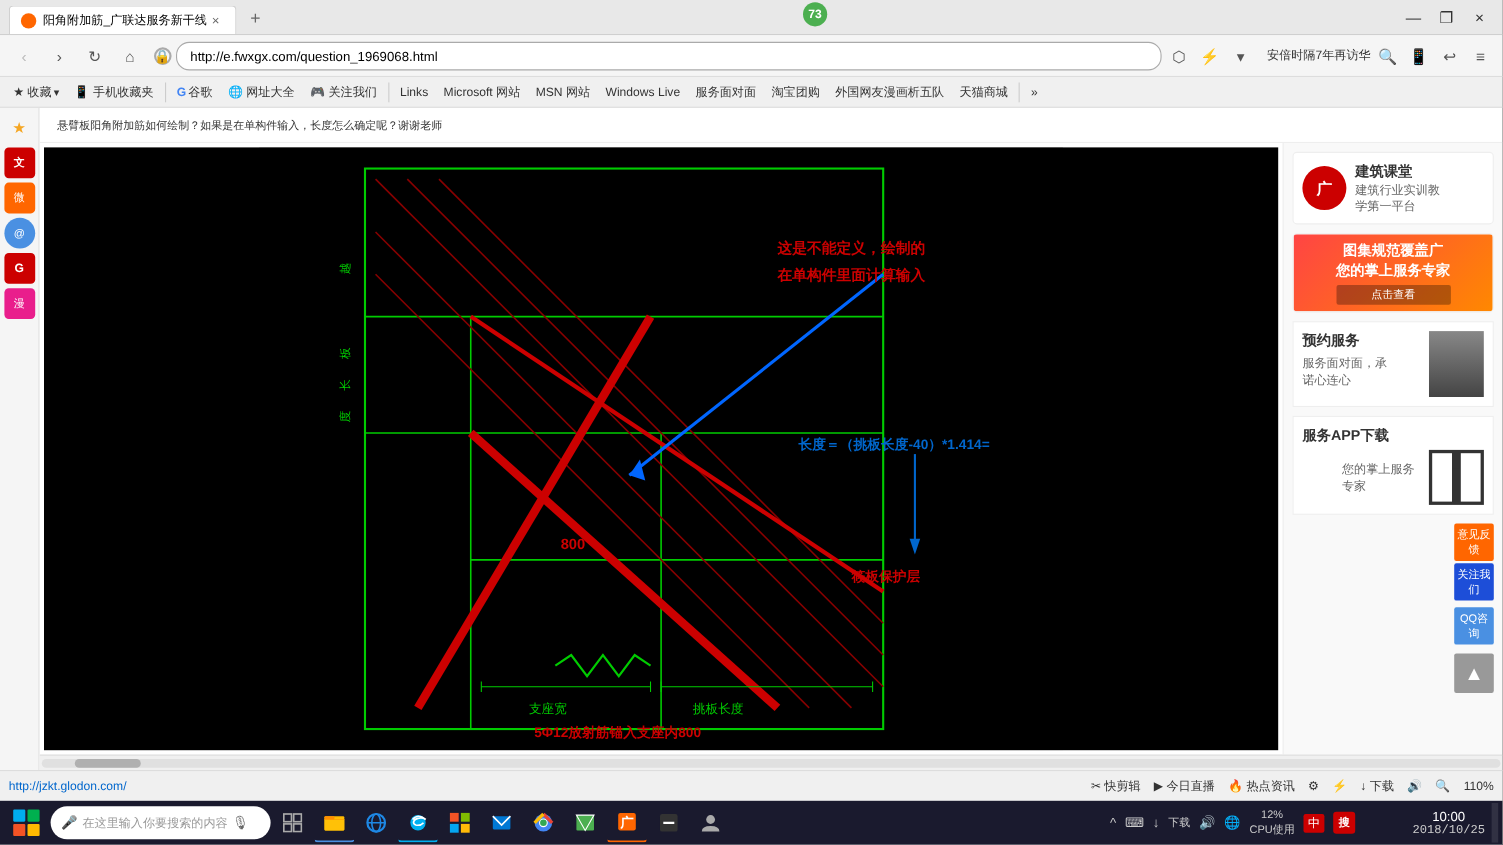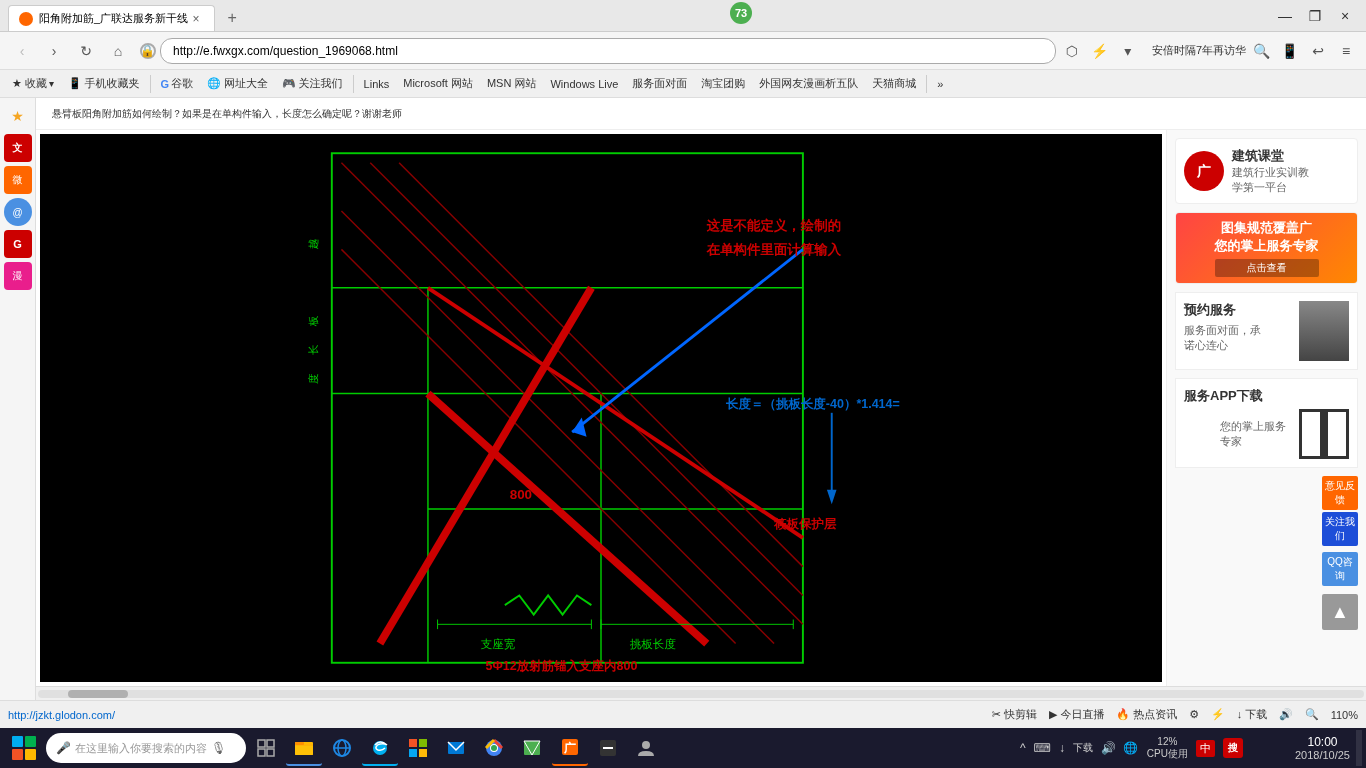--- a/index.html
+++ b/index.html
@@ -92,21 +92,21 @@
     .search-box { height: 30px; background: white; border-radius: 15px; display: flex; align-items: center; padding: 0 10px; width: 200px; font-size: 11px; color: #999; gap: 4px; }
     .search-mic { font-size: 12px; color: #666; cursor: pointer; }
     
     .taskbar-app { width: 36px; height: 36px; display: flex; align-items: center; justify-content: center; cursor: pointer; border-radius: 3px; }
     
     .taskbar-right { margin-left: auto; display: flex; align-items: center; gap: 6px; font-size: 11px; color: white; }
     .sys-icons { display: flex; align-items: center; gap: 8px; }
     .sys-icon { cursor: pointer; font-size: 12px; color: #ccc; display: flex; align-items: center; gap: 2px; }
     .time-block { text-align: center; cursor: pointer; margin-left: 46px; }
     .time-text { font-size: 12px; color: white; }
-    .date-text { font-size: 11px; color: #ccc; }
+    .date-text { font-size: 11px; color: #ccc; font-family: Liberation Mono, monospace; }
     
     
     .ime-indicator { background: #cc0000; color: white; padding: 1px 4px; font-size: 11px; border-radius: 2px; }
 
     
     .svg-diagram { width: 100%; height: 100%; }
 
     
     .h-scrollbar { height: 14px; background: #f0f0f0; border-top: 1px solid #ddd; display: flex; align-items: center; padding: 0 2px; }
     .scroll-track { flex: 1; height: 8px; background: #e0e0e0; border-radius: 4px; position: relative; }

